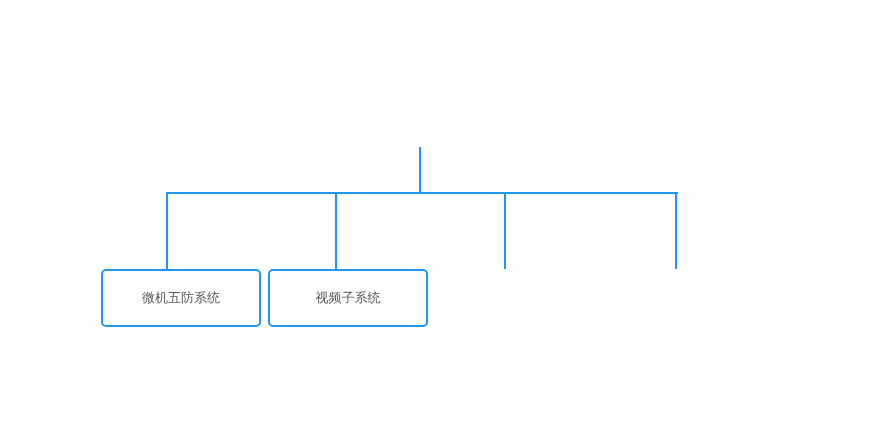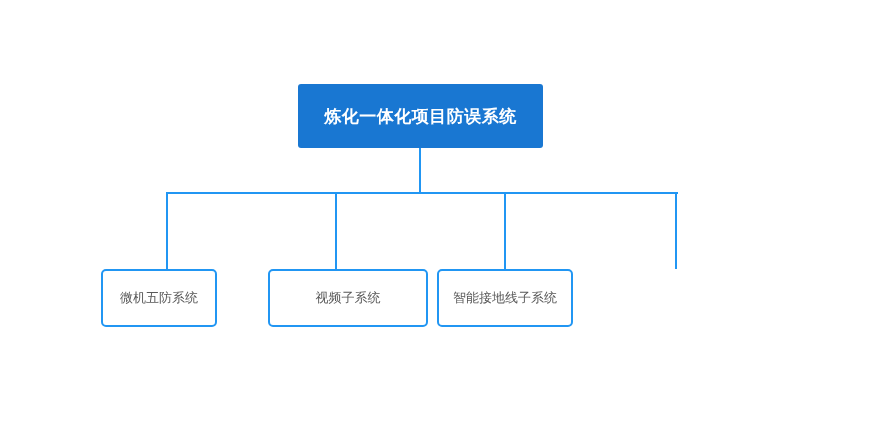--- a/index.html
+++ b/index.html
@@ -37,21 +37,21 @@
   }
   .node.child {
     top: 269px;
     height: 58px;
     background: #ffffff;
     border: 2px solid var(--child-border, #2196f3);
     border-radius: 5px;
     color: var(--child-text, #595959);
     font-size: 13px;
   }
-  .node.child.c1 { left: 101px; width: 116px; }
+  .node.child.c1 { left: 101px; width: 160px; }
   .node.child.c2 { left: 268px; width: 160px; }
   .node.child.c3 { left: 437px; width: 136px; }
   .node.child.c4 { left: 607px; width: 136px; }
   .line {
     position: absolute;
     background: var(--connector, #2196f3);
   }
   .line.v { width: 2px; }
   .line.h { height: 2px; }
   .stem   { left: 419px; top: 147px; height: 46px; }
@@ -67,27 +67,21 @@
 
 <div class="canvas">
 
   <div class="line v stem"></div>
   <div class="line h rail"></div>
   <div class="line v drop1"></div>
   <div class="line v drop2"></div>
   <div class="line v drop3"></div>
   <div class="line v drop4"></div>
 
-  <div class="node root">
-    <span class="label">炼化一体化项目防误系统</span>
-  </div>
 
   <div class="node child c1">
     <span class="label">微机五防系统</span>
   </div>
   <div class="node child c2">
     <span class="label">视频子系统</span>
   </div>
-  <div class="node child c3">
-    <span class="label">智能接地线子系统</span>
-  </div>
 
 </div>
 
 </body></html>

